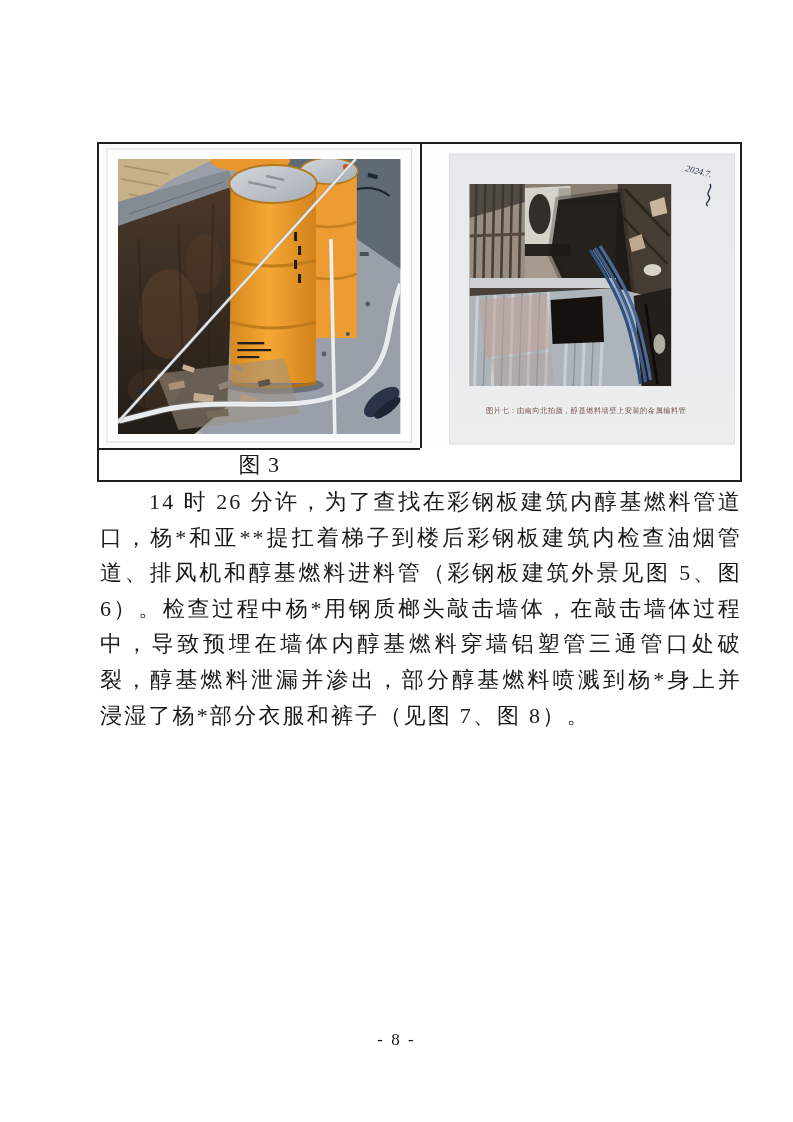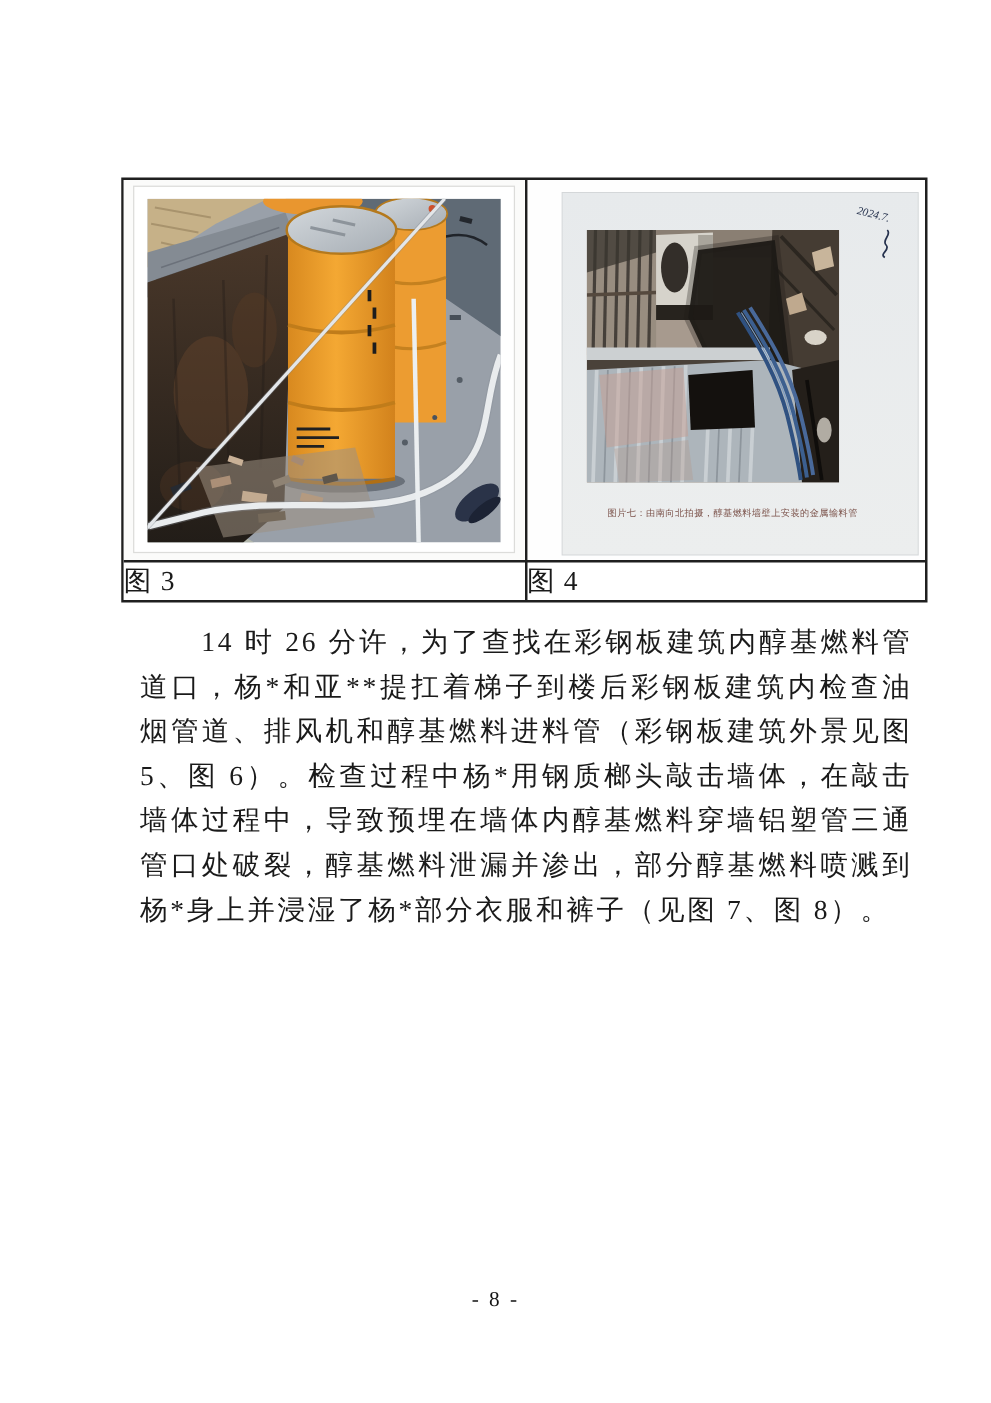--- a/index.html
+++ b/index.html
@@ -9,31 +9,31 @@
   }
   
   .fig-table{
     position:absolute;left:97px;top:142px;width:645px;
     display:grid;grid-template-columns:1fr 1fr;grid-template-rows:304px 32px;
     border:2px solid #1f1f1f;background:#ffffff;box-sizing:border-box;
   }
   .cell{overflow:hidden;background:#ffffff;}
   .cell.c2{border-left:2px solid #1f1f1f;}
   .cap{
-    border-top:2px solid #1f1f1f;display:flex;align-items:center;
+    border-top:2px solid #1f1f1f;display:flex;align-items:center;justify-content:center;
     font-size:22px;line-height:1;letter-spacing:1px;
   }
   .photo-cell svg{display:block;width:100%;height:100%;}
   
   .text-block{
     position:absolute;left:100px;top:484px;width:642px;
     font-size:22px;line-height:35.6px;text-align:justify;text-justify:inter-character;
     letter-spacing:2.2px;
   }
-  .text-block p{margin:12px;padding:0;text-indent:49px;}
+  .text-block p{margin:0;padding:0;text-indent:49px;}
   
   .footer{
     position:absolute;left:0;top:1030px;width:100%;text-align:center;
     font-size:17px;letter-spacing:2px;color:#151515;
   }
 </style>
 </head>
 <body>
 
 <div class="page">
@@ -216,23 +216,20 @@
           <path d="M173,106 C 191,134 205,158 213,188" stroke="#7e9cc0" stroke-width="1" fill="none"></path>
         </g>
 
         <text x="166" y="269" text-anchor="middle" font-size="7.4" letter-spacing="0.4" fill="#7b524a">图片七：由南向北拍摄，醇基燃料墙壁上安装的金属输料管</text>
       </svg>
     </div>
 
     <div class="cell cap">
       <span>图 3</span>
     </div>
-    <div class="cell cap c2">
-      <span>图 4</span>
-    </div>
   </div>
 
   <div class="text-block">
     <p>14 时 26 分许，为了查找在彩钢板建筑内醇基燃料管道口，杨*和亚**提扛着梯子到楼后彩钢板建筑内检查油烟管道、排风机和醇基燃料进料管（彩钢板建筑外景见图 5、图 6）。检查过程中杨*用钢质榔头敲击墙体，在敲击墙体过程中，导致预埋在墙体内醇基燃料穿墙铝塑管三通管口处破裂，醇基燃料泄漏并渗出，部分醇基燃料喷溅到杨*身上并浸湿了杨*部分衣服和裤子（见图 7、图 8）。</p>
   </div>
 
   <div class="footer">- 8 -</div>
 
 </div>
 

